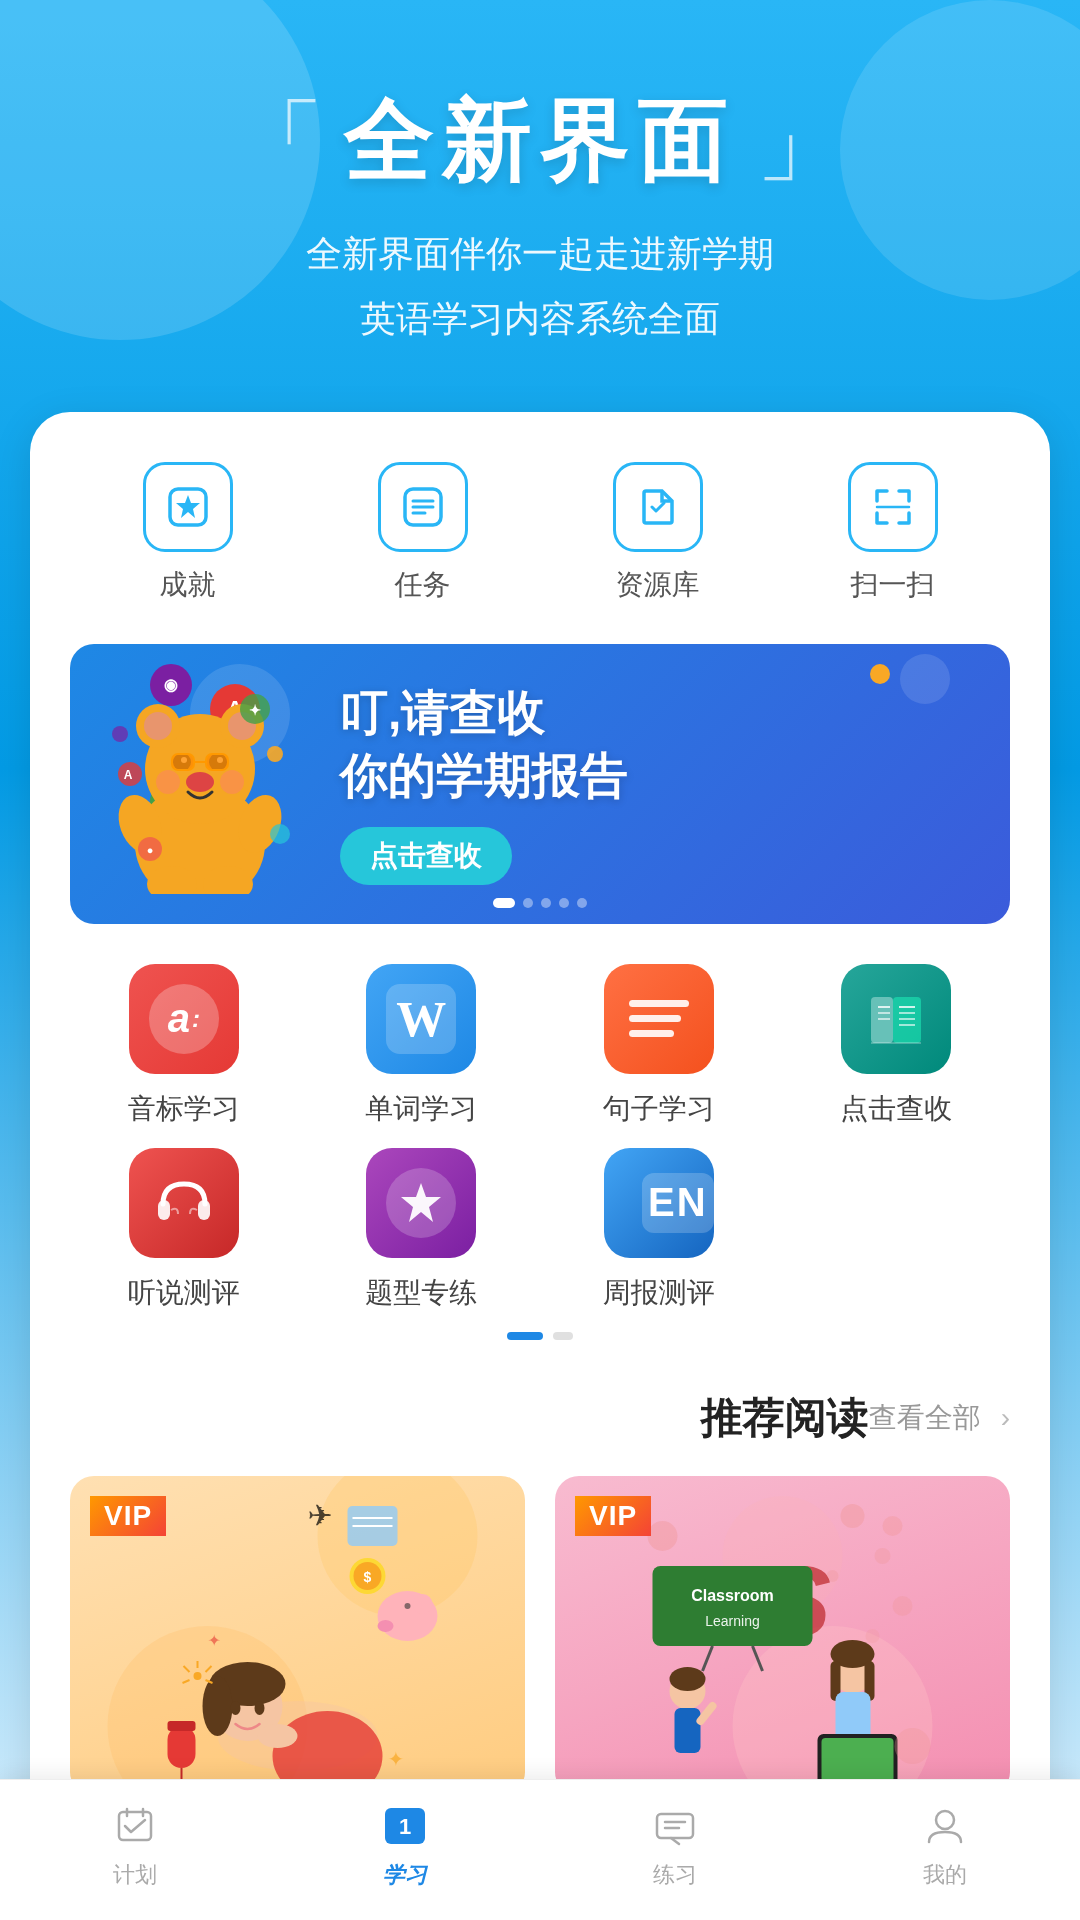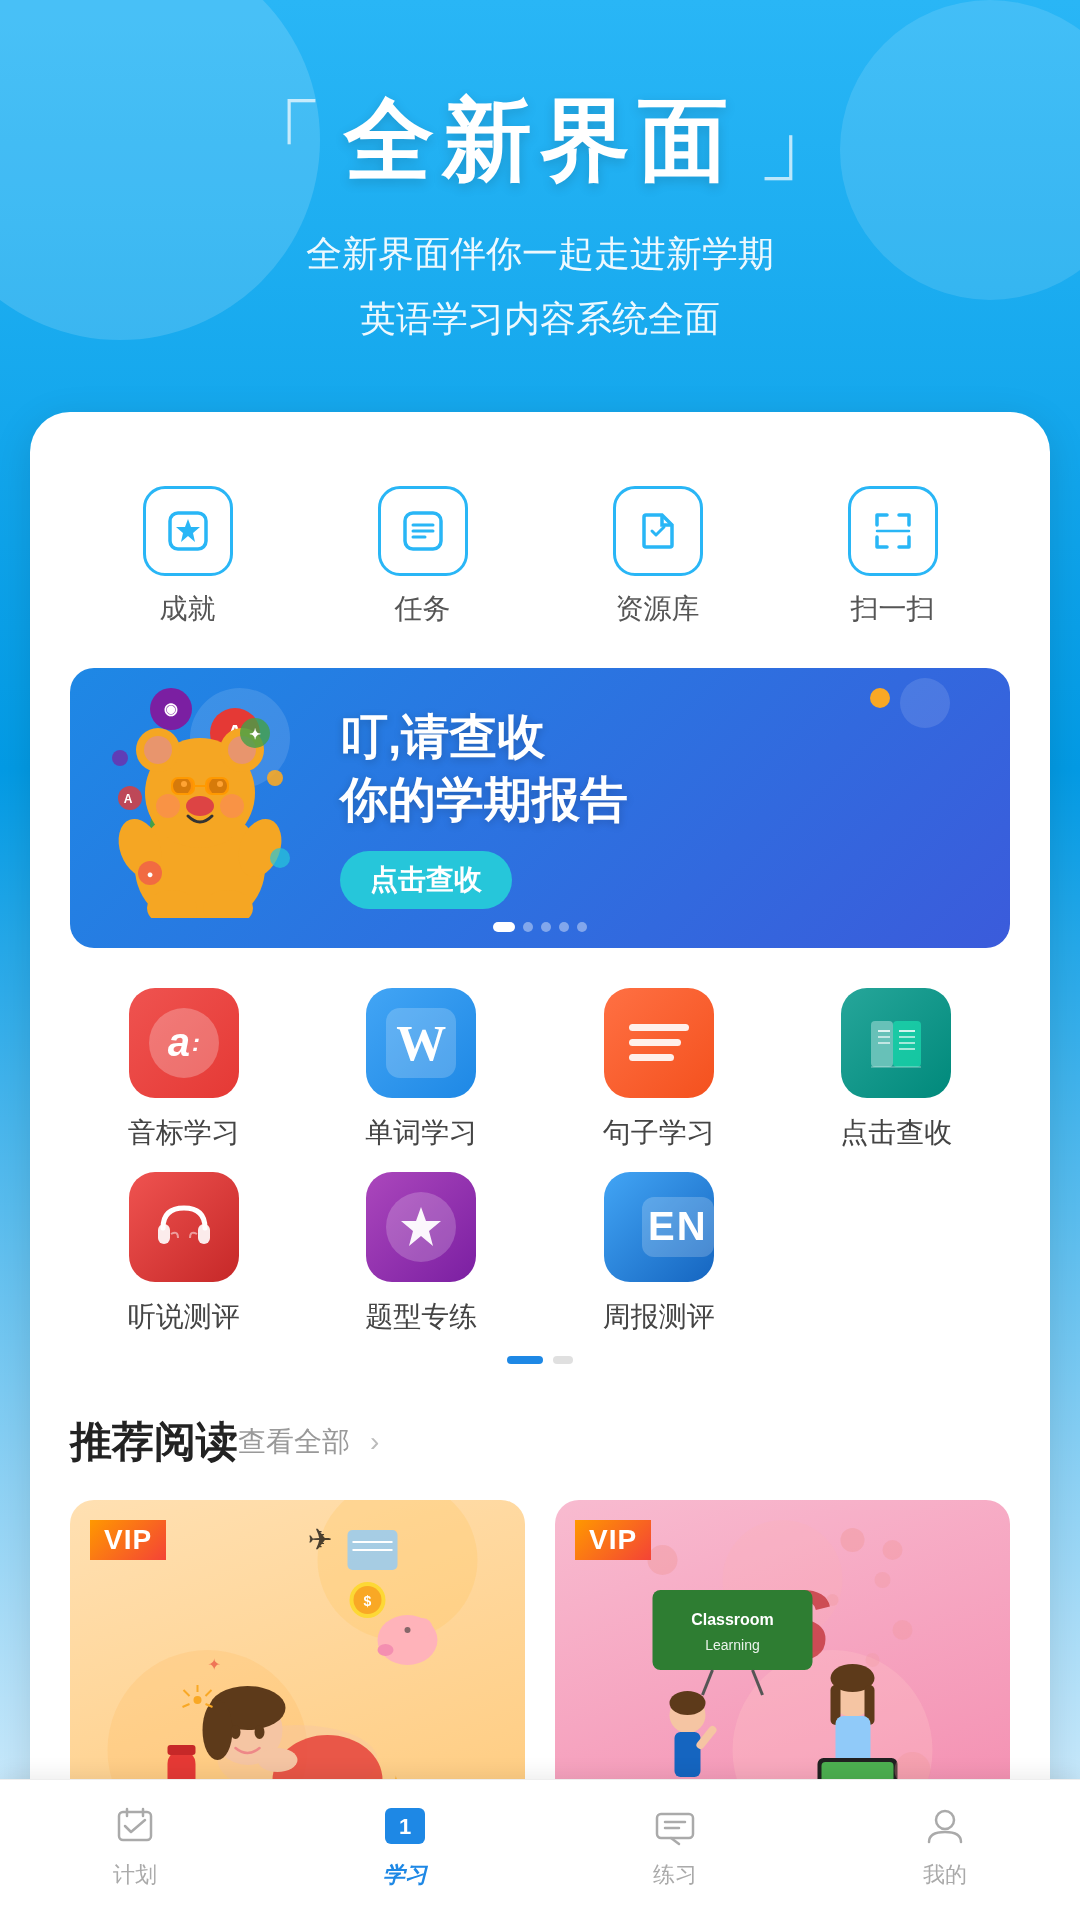--- a/index.html
+++ b/index.html
@@ -59,21 +59,21 @@
       color: rgba(255,255,255,0.92);
       line-height: 1.8;
       margin-top: 10px;
     }
 
     
     .main-card {
       background: white;
       border-radius: 40px;
       margin: 20px 30px 0;
-      padding: 74px 40px 40px;
+      padding: 50px 40px 40px;
       position: relative;
       z-index: 2;
       box-shadow: 0 10px 40px rgba(0,0,0,0.12);
       min-height: 1350px;
     }
 
     
     .quick-actions {
       display: flex;
       justify-content: space-around;
@@ -339,21 +339,21 @@
       background: #e0e0e0;
     }
     .ind-dot.active {
       background: #1e88e5;
       width: 36px;
     }
 
     
     .section-header {
       display: flex;
-      justify-content: flex-start;
+      justify-content: flex-end;
       align-items: center;
       margin-bottom: 30px;
     }
     .section-title {
       font-size: 42px;
       font-weight: 800;
       color: #222;
     }
     .section-more {
       font-size: 28px;

